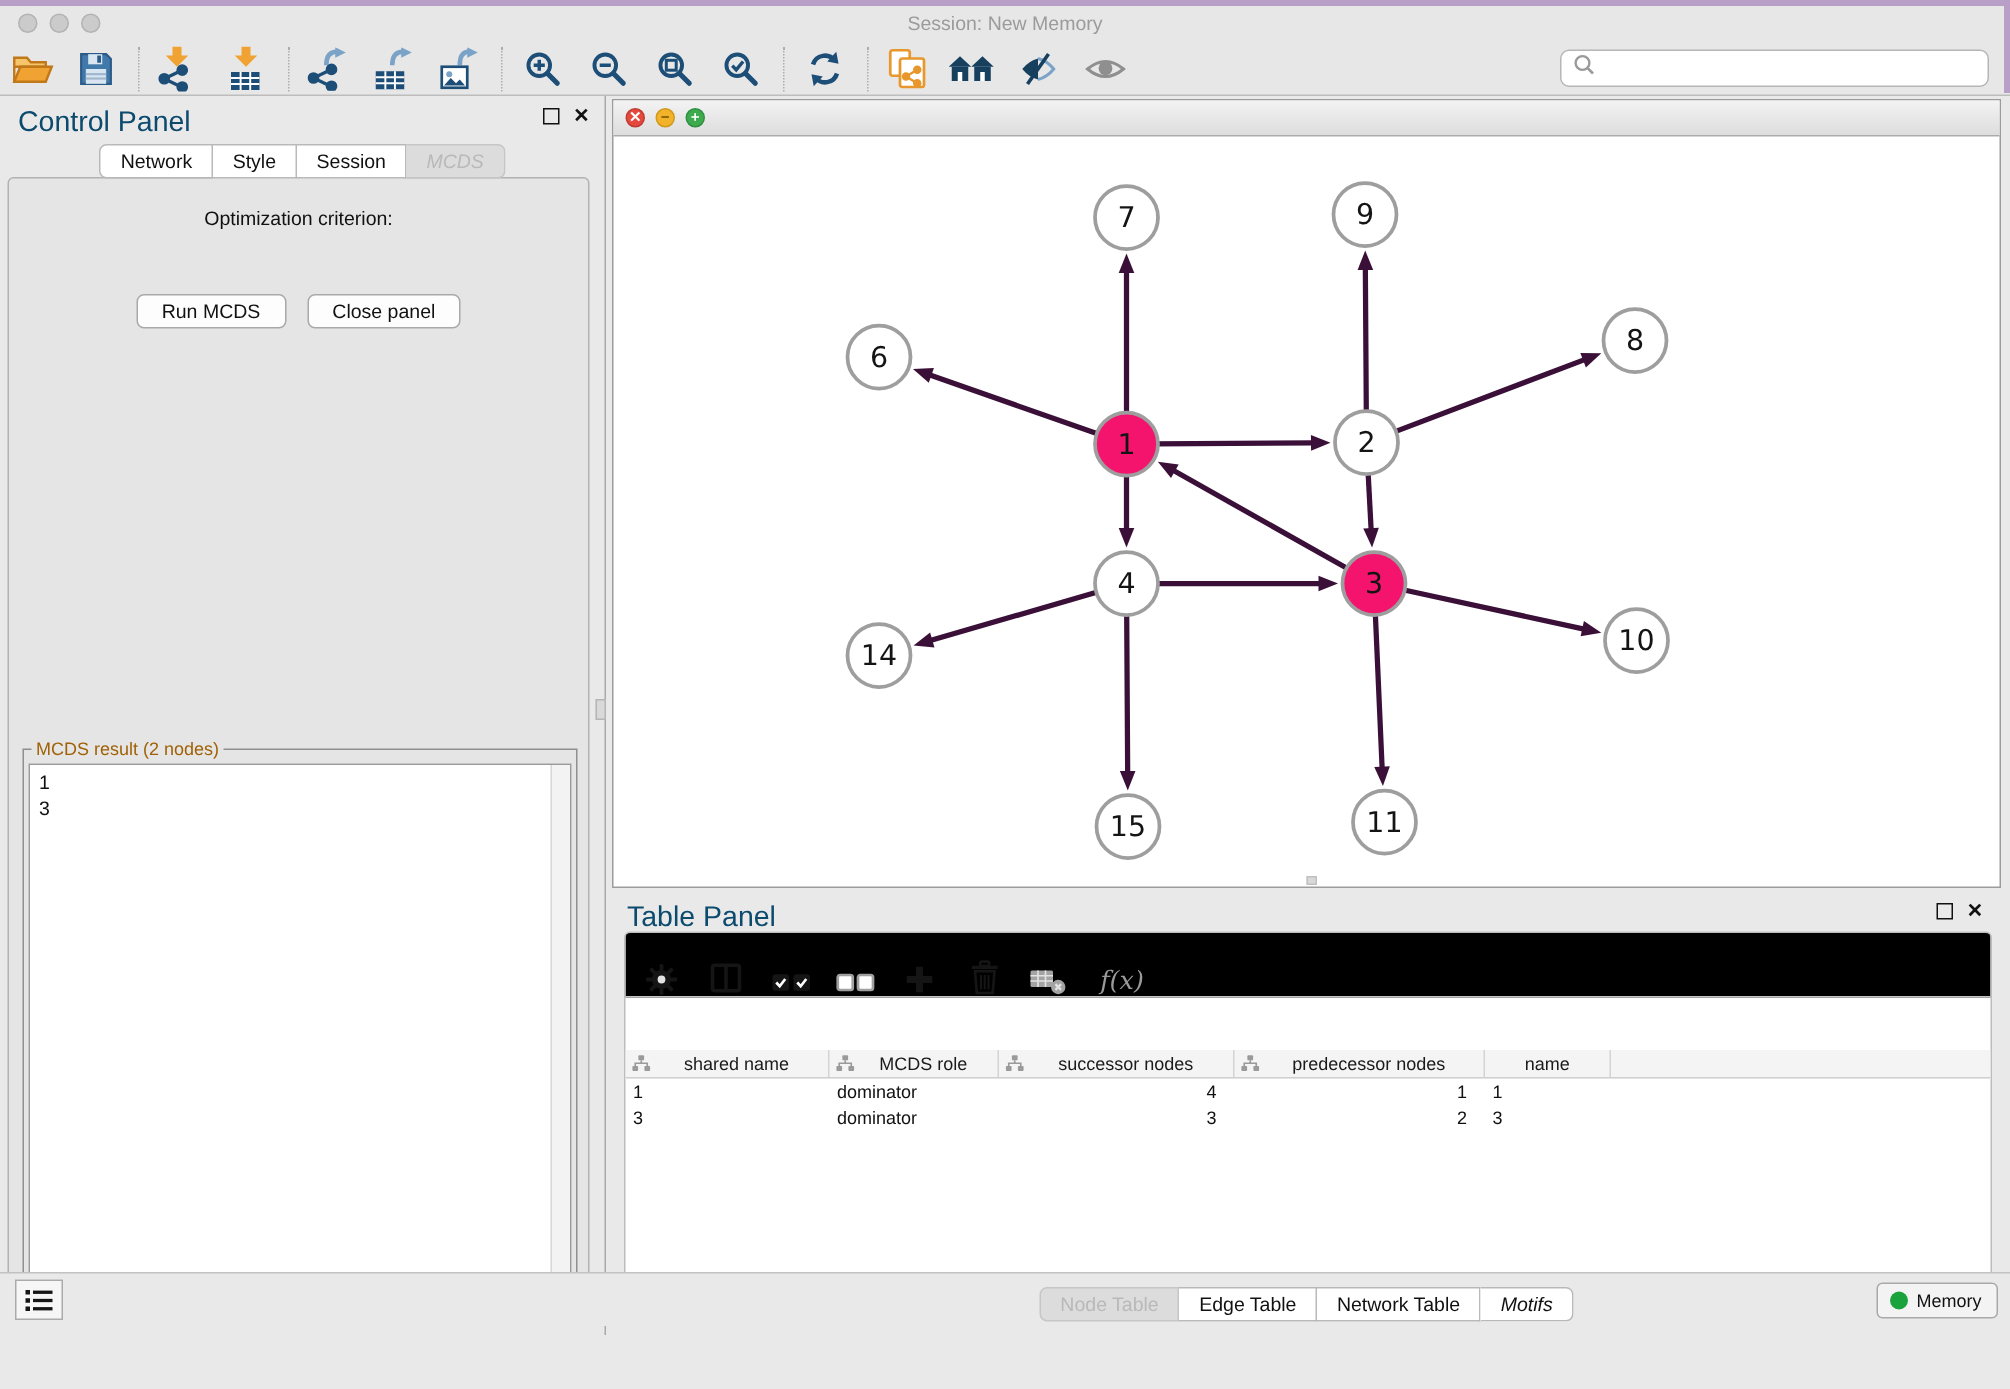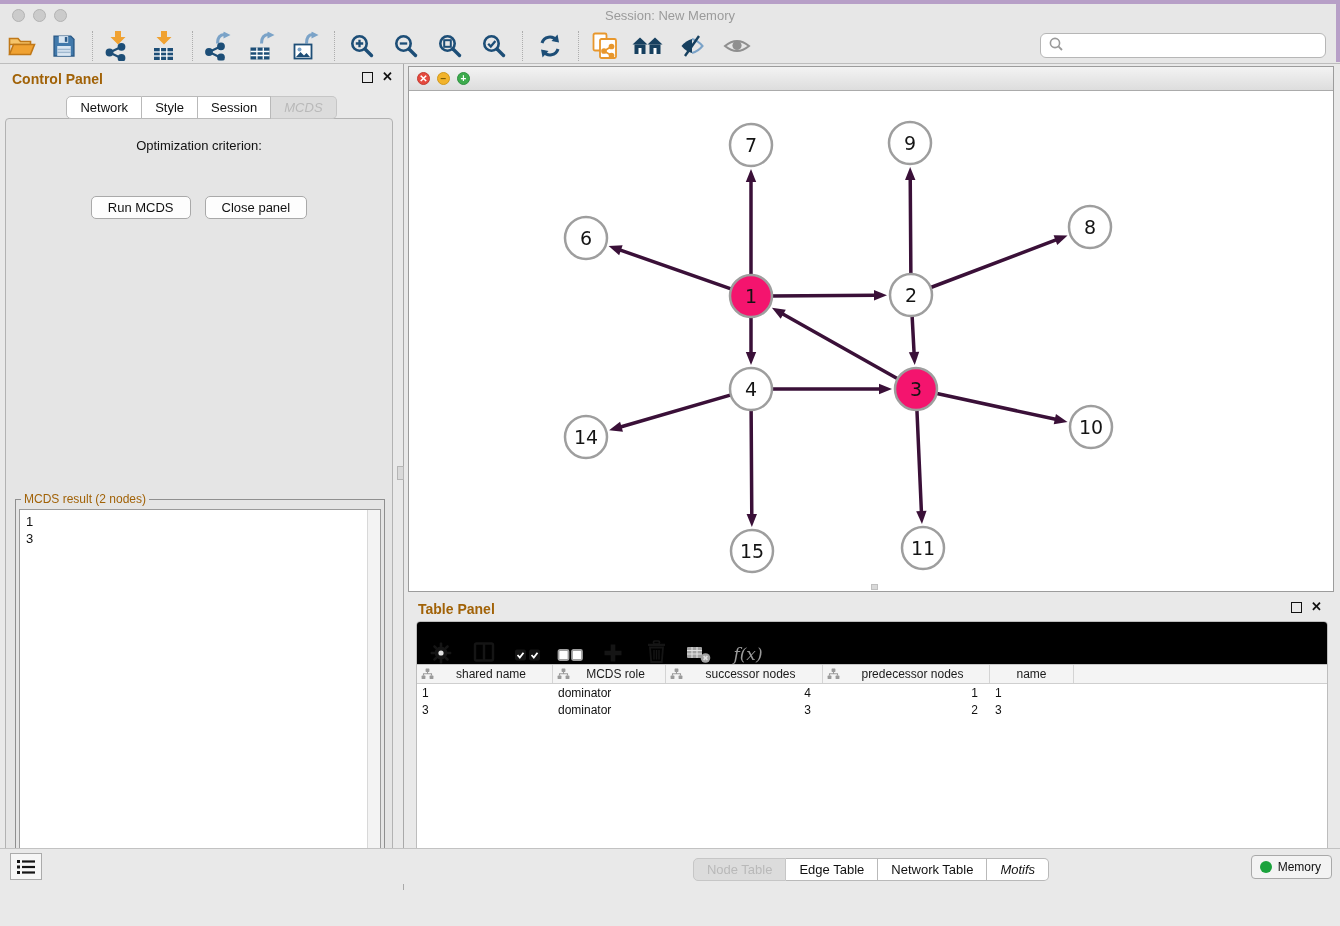--- a/index.html
+++ b/index.html
@@ -19,21 +19,21 @@
   
   .toolbar { position:absolute; top:28px; left:0; right:0; height:36px; background:#e7e7e7; border-bottom:1px solid #bdbdbd; }
   .tb-icon { position:absolute; top:50%; transform:translate(-50%,-50%); cursor:default; }
   .tb-icon svg { display:block; }
   .tb-sep { position:absolute; top:3px; height:30px; border-left:1px dotted #adadad; }
   .search-field { position:absolute; left:1040px; top:5px; width:286px; height:25px; background:#fff; border:1px solid #b6b6b6; border-radius:6px; display:flex; align-items:center; padding-left:7px; gap:5px; }
   .search-field input { border:none; outline:none; flex:1; font-size:13px; background:transparent; font-family:"Liberation Sans",sans-serif; }
 
   
   .control-panel { position:absolute; left:0; top:64px; width:404px; height:826px; background:#e9e9e9; border-right:1px solid #a9a9a9; }
-  .panel-title { position:absolute; left:12px; top:7px; font-size:14px; color:#a16207;font-weight:bold; }
+  .panel-title { position:absolute; left:12px; top:7px; font-size:19px; color:#0c4a6e; }
   .win-btns { position:absolute; right:10px; top:7px; display:flex; align-items:center; gap:9px; }
   .float-ico { width:11px; height:11px; border:1.5px solid #111; background:transparent; }
   .close-ico { font-size:13px; font-weight:bold; color:#111; line-height:12px; }
   .tabrow { position:absolute; left:0; right:0; display:flex; justify-content:center; z-index:5; }
   .tab { height:23px; line-height:21px; padding:0 13px; font-size:13px; color:#111; background:#fff; border:1px solid #b9b9b9; border-left-width:0; cursor:default; white-space:nowrap; }
   .tab:first-child { border-left-width:1px; border-radius:5px 0 0 5px; }
   .tab:last-child { border-radius:0 5px 5px 0;font-style:italic; }
   .tab.selected { background:#dcdcdc; color:#b9b9b9; border-color:#c6c6c6; }
   .cp-tabs { top:32px; }
   .cp-content { position:absolute; left:5px; right:10px; top:54px; bottom:8px; background:#e5e5e5; border:1px solid #b2b2b2; border-radius:4px; }
@@ -62,21 +62,21 @@
   .nw-title { position:absolute; left:0; right:0; top:4px; text-align:center; font-size:13px; color:#1a1a1a; }
   .nw-canvas { position:absolute; left:0; right:0; top:24px; bottom:0; }
   .nw-resize { position:absolute; left:50%; bottom:1px; width:7px; height:6px; background:#d9d9d9; border:1px solid #c0c0c0; }
 
   
   .table-panel { position:absolute; left:408px; top:595px; width:926px; height:291px; }
   .tp-body { position:absolute; left:8px; right:6px; top:26px; height:229px; background:#fff; border:1px solid #bdbdbd; border-radius:4px 4px 0 0; overflow:hidden; }
   .tp-toolbar { height:43px; background:#000000; border-bottom:1px solid #c6c6c6; display:flex; align-items:flex-end; padding-left:10px; gap:15px; }
   .tp-tool { width:28px; display:flex; justify-content:center; align-items:center; }
   .fx-label { font-family:"DejaVu Serif", serif; font-style:italic; font-size:17px; color:#9a9a9a; }
-  .thead { display:flex; height:19px; background:#f4f4f4; border-bottom:1px solid #cfcfcf; }
+  .thead { display:flex; height:19px; background:#f4f4f4; border-bottom:1px solid #cfcfcf;margin-top:35px; }
   .th { display:flex; align-items:center; padding:0 4px; border-right:1px solid #d4d4d4; font-size:12px; color:#1a1a1a; }
   .th-label { flex:1; text-align:center; }
   .th-fill { flex:1; border-right:none; }
   .trow { display:flex; height:17px; font-size:12px; color:#111; align-items:center; }
   .td { overflow:hidden; white-space:nowrap; }
   .tp-tabs { top:263px; }
 
   
   .statusbar { position:absolute; left:0; right:0; top:848px; height:36px; background:#e9e9e9; border-top:1px solid #c2c2c2; }
   .list-btn { position:absolute; left:10px; top:4px; width:32px; height:27px; background:#f6f6f6; border:1px solid #ababab; display:flex; align-items:center; justify-content:center; }

